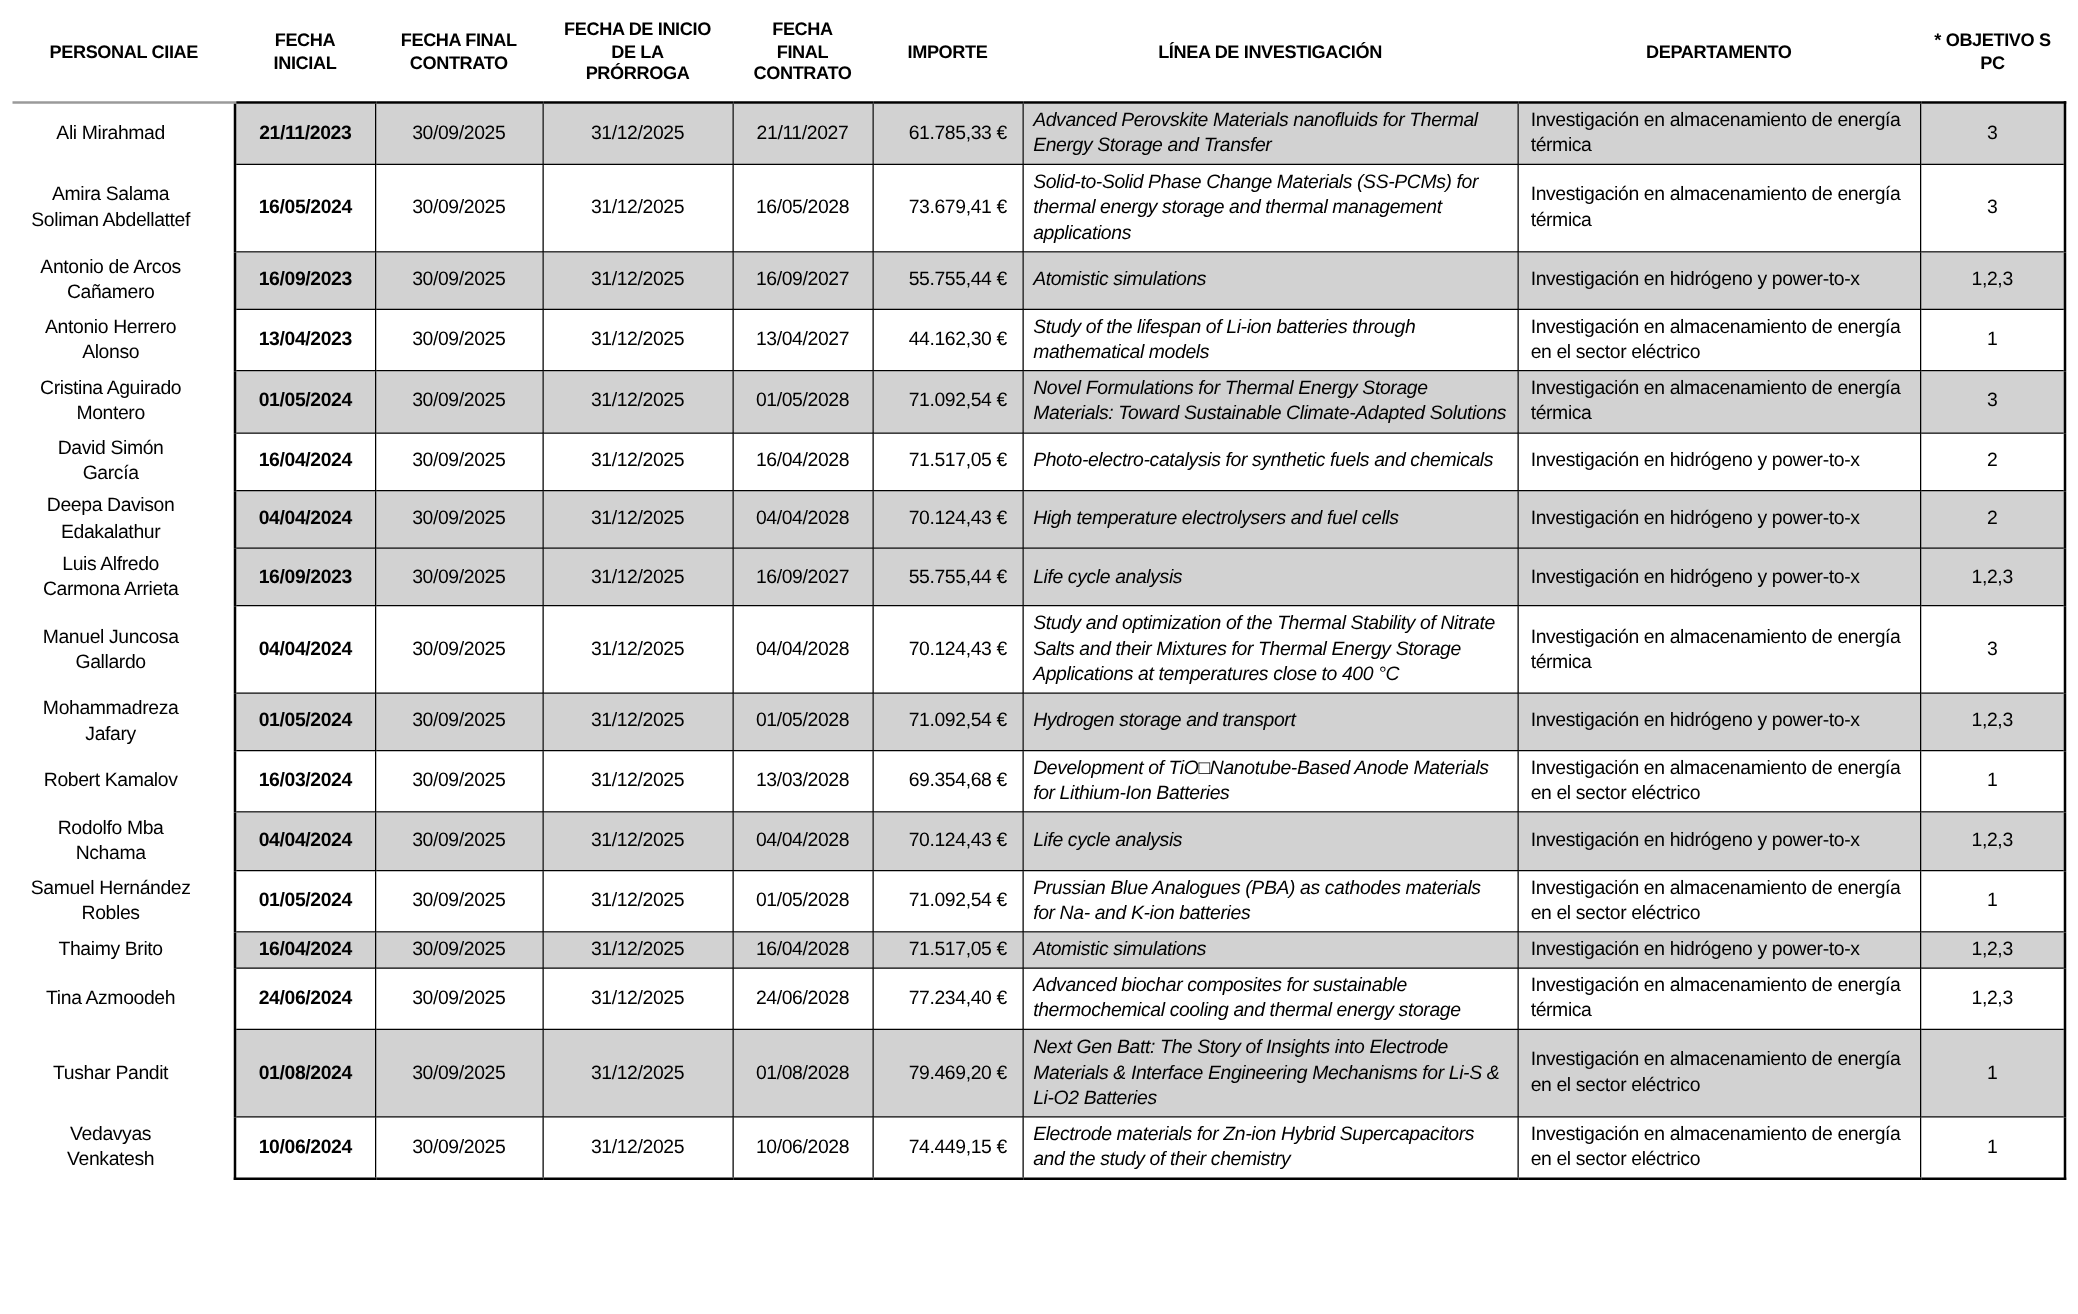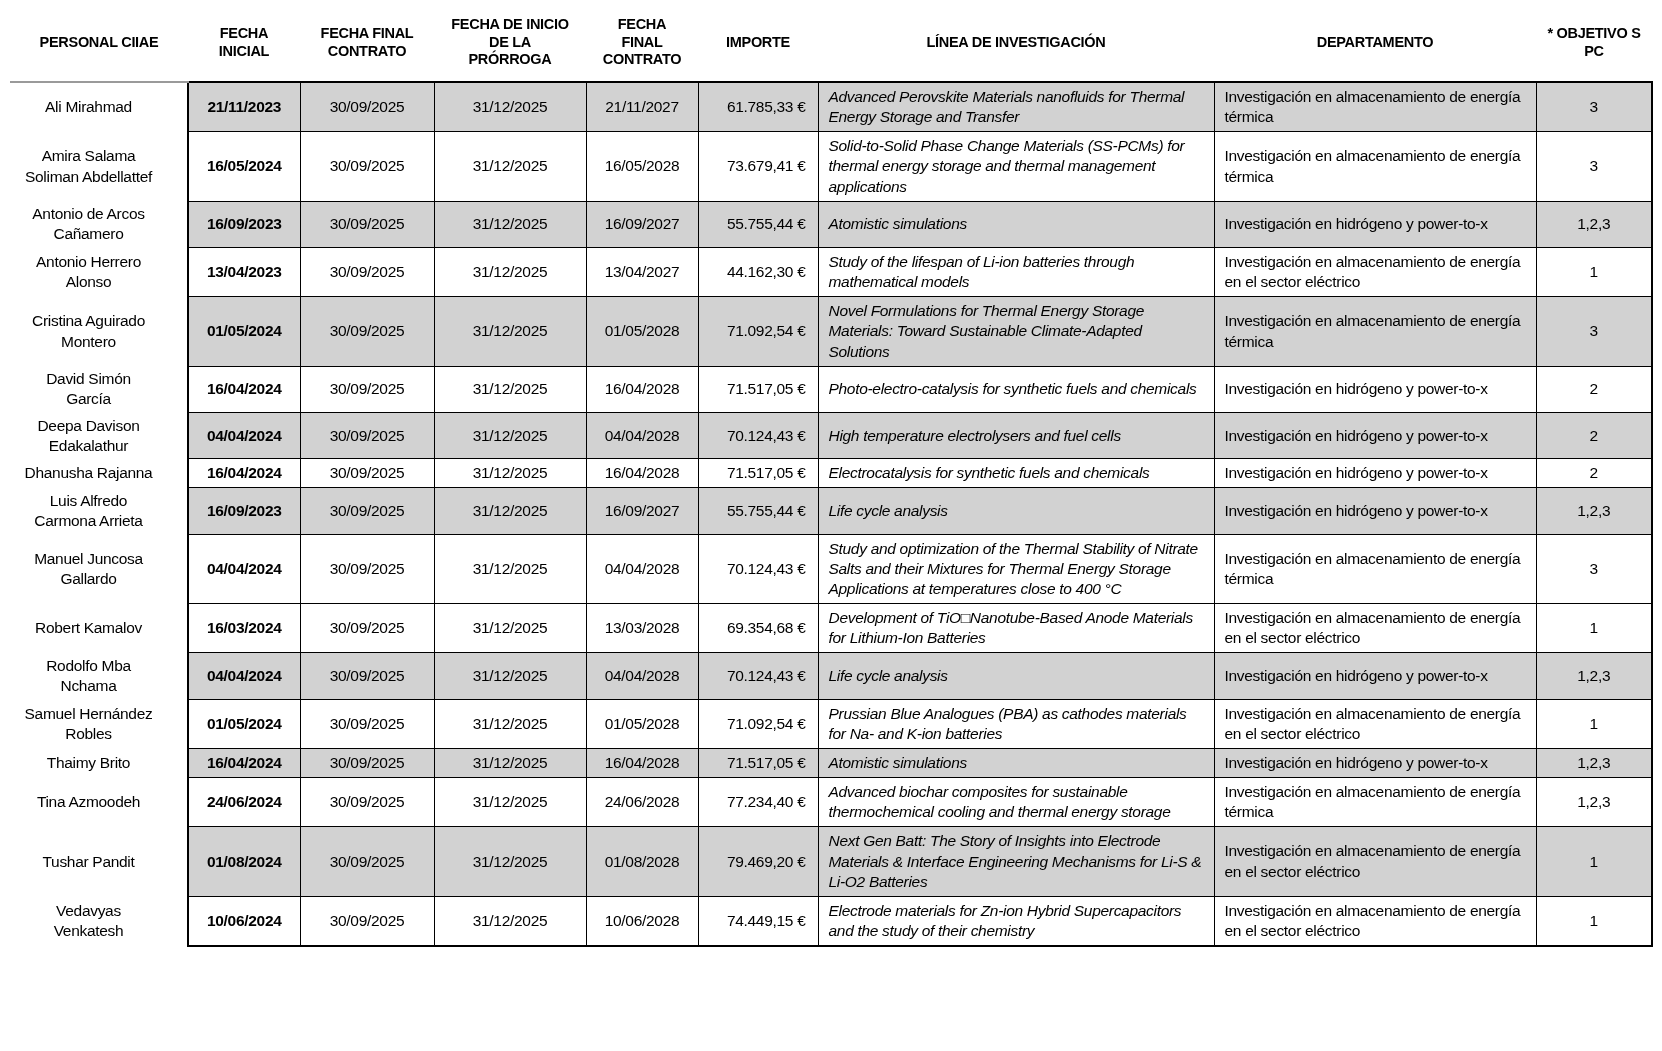--- a/index.html
+++ b/index.html
@@ -65,21 +65,21 @@
     vertical-align: middle;
     padding: 4px 8px;
     background: #ffffff;
     letter-spacing: -0.3px;
     overflow: hidden;
   }
   tr.shaded td { background: #d2d2d2; }
 
   td.center { text-align: center; }
   td.importe { text-align: right; padding-right: 12px; }
-  td.linea { font-style: italic; text-align: left; padding-left: 10px; }
+  td.linea { font-style: italic; text-align: left; }
   td.linea.no-italic { font-style: normal; }
   td.dept { text-align: left; padding-left: 10px; }
 
   
   tbody tr:first-child td { border-top: 2.5px solid #000; }
   tbody tr:last-child td  { border-bottom: 2.5px solid #000; }
   tbody td:nth-child(2)   { border-left: 2.5px solid #000; font-weight: bold; }
   tbody td:last-child     { border-right: 2.5px solid #000; }
 </style>
 </head>
@@ -182,31 +182,20 @@
     <th class="name-cell">Deepa Davison Edakalathur</th>
     <td class="center">04/04/2024</td>
     <td class="center">30/09/2025</td>
     <td class="center">31/12/2025</td>
     <td class="center">04/04/2028</td>
     <td class="importe">70.124,43 €</td>
     <td class="linea">High temperature electrolysers and fuel cells</td>
     <td class="dept">Investigación en hidrógeno y power-to-x</td>
     <td class="center">2</td>
   </tr>
-        <tr>
-    <th class="name-cell">Dhanusha Rajanna</th>
-    <td class="center">16/04/2024</td>
-    <td class="center">30/09/2025</td>
-    <td class="center">31/12/2025</td>
-    <td class="center">16/04/2028</td>
-    <td class="importe">71.517,05 €</td>
-    <td class="linea">Electrocatalysis for synthetic fuels and chemicals</td>
-    <td class="dept">Investigación en hidrógeno y power-to-x</td>
-    <td class="center">2</td>
-  </tr>
         <tr class="shaded">
     <th class="name-cell">Luis Alfredo Carmona Arrieta</th>
     <td class="center">16/09/2023</td>
     <td class="center">30/09/2025</td>
     <td class="center">31/12/2025</td>
     <td class="center">16/09/2027</td>
     <td class="importe">55.755,44 €</td>
     <td class="linea">Life cycle analysis</td>
     <td class="dept">Investigación en hidrógeno y power-to-x</td>
     <td class="center">1,2,3</td>
@@ -215,20 +204,31 @@
     <th class="name-cell">Manuel Juncosa Gallardo</th>
     <td class="center">04/04/2024</td>
     <td class="center">30/09/2025</td>
     <td class="center">31/12/2025</td>
     <td class="center">04/04/2028</td>
     <td class="importe">70.124,43 €</td>
     <td class="linea">Study and optimization of the Thermal Stability of Nitrate Salts and their Mixtures for Thermal Energy Storage Applications at temperatures close to 400 °C</td>
     <td class="dept">Investigación en almacenamiento de energía térmica</td>
     <td class="center">3</td>
   </tr>
+        <tr class="shaded">
+    <th class="name-cell">Mohammadreza Jafary</th>
+    <td class="center">01/05/2024</td>
+    <td class="center">30/09/2025</td>
+    <td class="center">31/12/2025</td>
+    <td class="center">01/05/2028</td>
+    <td class="importe">71.092,54 €</td>
+    <td class="linea">Hydrogen storage and transport</td>
+    <td class="dept">Investigación en hidrógeno y power-to-x</td>
+    <td class="center">1,2,3</td>
+  </tr>
         <tr>
     <th class="name-cell">Robert Kamalov</th>
     <td class="center">16/03/2024</td>
     <td class="center">30/09/2025</td>
     <td class="center">31/12/2025</td>
     <td class="center">13/03/2028</td>
     <td class="importe">69.354,68 €</td>
     <td class="linea">Development of TiO□Nanotube-Based Anode Materials for Lithium-Ion Batteries</td>
     <td class="dept">Investigación en almacenamiento de energía en el sector eléctrico</td>
     <td class="center">1</td>

